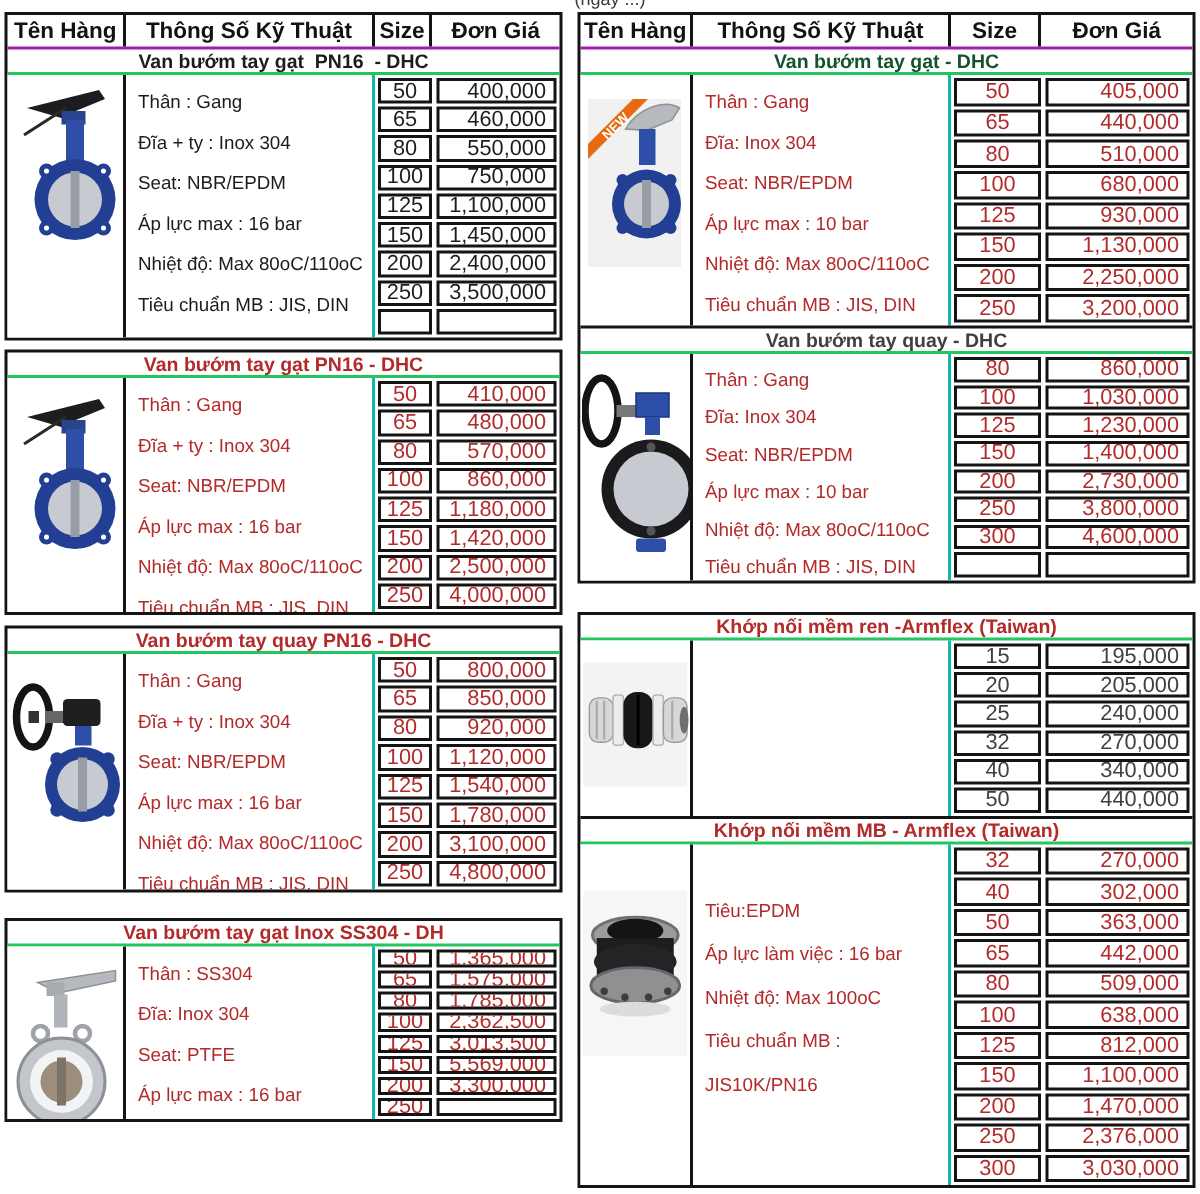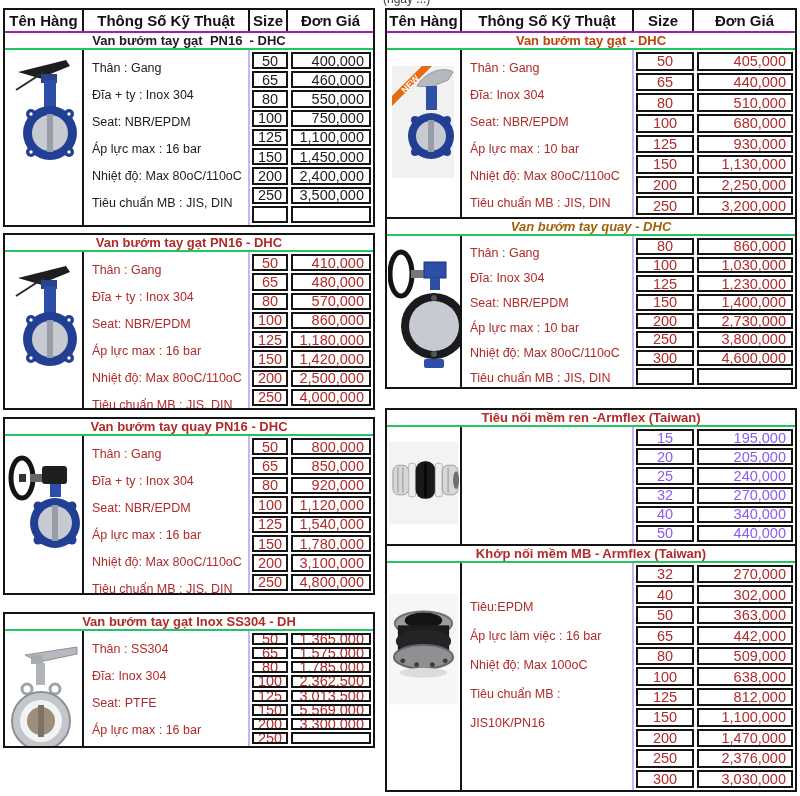--- a/index.html
+++ b/index.html
@@ -29,21 +29,21 @@
     font-size:13px;font-weight:bold;white-space:pre;
   }
   .sec-title.stacked{border-top:2px solid #141414;}
   
   .body{display:flex;flex:1;min-height:0;}
   .body.fixed167{flex:0 0 auto;height:167px;}
   .body.fixed117{flex:0 0 auto;height:117px;}
   .photo{box-sizing:border-box;border-right:2px solid #141414;display:flex;
          justify-content:center;align-items:flex-start;overflow:hidden;background:#fff;}
   #col-left .photo{width:79px;} #col-right .photo{width:75px;}
-  .spec{box-sizing:border-box;border-right:2px solid #c4b5fd;
+  .spec{box-sizing:border-box;border-right:2px solid #14b8a6;
         padding:5px 2px 0 8px;font-size:12.5px;overflow:hidden;}
   #col-left .spec{width:166px;} #col-right .spec{width:172px;}
   .spec .spec-line{line-height:27px;white-space:nowrap;}
   .spec.tight .spec-line{line-height:25px;}
   .spec.five{padding-top:30px;} .spec.five .spec-line{line-height:29px;}
   .rows{flex:1;display:flex;flex-direction:column;gap:2px;padding:2px;min-width:0;border-radius:13px;}
   .prow{flex:1;display:flex;gap:3px;min-height:0;}
   .cell{box-sizing:border-box;border:2px solid #141414;display:flex;align-items:center;
         font-size:14.5px;overflow:hidden;background:#fff;}
   .cell.size{width:36px;justify-content:center;}
@@ -342,21 +342,21 @@
 
 <div class="col" id="col-right">
 
   <div class="block" id="blk-r1">
     <div class="hdr">
       <div class="h-name h-sep">Tên Hàng</div>
       <div class="h-spec h-sep">Thông Số Kỹ Thuật</div>
       <div class="h-size h-sep">Size</div>
       <div class="h-price">Đơn Giá</div>
     </div>
-    <div class="sec-title" style="color: #c2410c;">Van bướm tay gạt - DHC</div>
+    <div class="sec-title" style="color: #14532d;">Van bướm tay gạt - DHC</div>
     <div class="body fixed167">
       <div class="photo">
         <svg width="66" height="132" viewBox="0 0 66 132">
           <rect x="1" y="16" width="62" height="112" fill="#f1f1f1"></rect>
           <path d="M26 36 C34 22 52 16 62 22 L57 30 L40 37 Z" fill="#b6b9be" stroke="#8f9296" stroke-width="1"></path>
           <rect x="35" y="36" width="11" height="24" fill="#2d4fa8"></rect>
           <circle cx="40" cy="86" r="23" fill="#223f93"></circle>
           <circle cx="24" cy="70" r="4" fill="#223f93"></circle>
             <circle cx="56" cy="70" r="4" fill="#223f93"></circle>
           <circle cx="24" cy="102" r="4" fill="#223f93"></circle>
@@ -403,21 +403,21 @@
           <div class="prow">
             <div class="cell size">200</div>
             <div class="cell price">2,250,000</div>
           </div>
           <div class="prow">
             <div class="cell size">250</div>
             <div class="cell price">3,200,000</div>
           </div>
         </div>
     </div>
-    <div class="sec-title stacked" style="color: #a16207; font-style: italic;">Van bướm tay quay - DHC</div>
+    <div class="sec-title stacked" style="color: #404040;">Van bướm tay quay - DHC</div>
     <div class="body">
       <div class="photo">
         <svg width="72" height="150" viewBox="0 0 72 150">
           <ellipse cx="13" cy="38" rx="11" ry="22" fill="none" stroke="#141414" stroke-width="5"></ellipse>
           <rect x="23" y="34" width="15" height="8" fill="#777"></rect>
           <rect x="36" y="26" width="22" height="16" fill="#2d4fa8" stroke="#1a357c"></rect>
           <rect x="42" y="42" width="10" height="12" fill="#2d4fa8"></rect>
           <circle cx="46" cy="90" r="33" fill="#1b1b1d"></circle>
           <circle cx="46" cy="90" r="25" fill="#c7cad0"></circle>
           <circle cx="46" cy="62" r="3" fill="#555"></circle>
@@ -464,39 +464,39 @@
           </div>
           <div class="prow">
             <div class="cell size"></div>
             <div class="cell price"></div>
           </div>
         </div>
     </div>
   </div>
 
   <div class="block" id="blk-r2">
-    <div class="sec-title" style="color: rgb(178, 42, 42);">Tiêu nối mềm ren -Armflex (Taiwan)</div>
+    <div class="sec-title" style="color: rgb(178, 42, 42);">Khớp nối mềm ren -Armflex (Taiwan)</div>
     <div class="body fixed117">
       <div class="photo">
         <svg width="74" height="112" viewBox="0 0 74 112">
           <rect x="2" y="14" width="70" height="84" fill="#f3f3f3"></rect>
           <rect x="6" y="38" width="16" height="30" rx="6" fill="#d6d7d9" stroke="#9a9b9d"></rect>
           <line x1="11" y1="40" x2="11" y2="66" stroke="#ababad" stroke-width="1.5"></line>
           <line x1="16" y1="40" x2="16" y2="66" stroke="#ababad" stroke-width="1.5"></line>
           <rect x="22" y="36" width="7" height="34" rx="2" fill="#ececed" stroke="#b5b6b8"></rect>
           <rect x="29" y="34" width="20" height="38" rx="9" fill="#18181a"></rect>
           <line x1="39" y1="36" x2="39" y2="70" stroke="#000" stroke-width="2"></line>
           <rect x="49" y="36" width="7" height="34" rx="2" fill="#ececed" stroke="#b5b6b8"></rect>
           <rect x="56" y="38" width="16" height="30" rx="6" fill="#d6d7d9" stroke="#9a9b9d"></rect>
           <line x1="62" y1="40" x2="62" y2="66" stroke="#ababad" stroke-width="1.5"></line>
           <ellipse cx="70" cy="53" rx="3" ry="9" fill="#6e6f71"></ellipse>
         </svg>
       </div>
       <div class="spec" style="color: rgb(178, 42, 42);"></div>
-      <div class="rows" style="color: #8b5cf6;">
+      <div class="rows" style="color: #404040;">
           <div class="prow">
             <div class="cell size">15</div>
             <div class="cell price">195,000</div>
           </div>
           <div class="prow">
             <div class="cell size">20</div>
             <div class="cell price">205,000</div>
           </div>
           <div class="prow">
             <div class="cell size">25</div>

